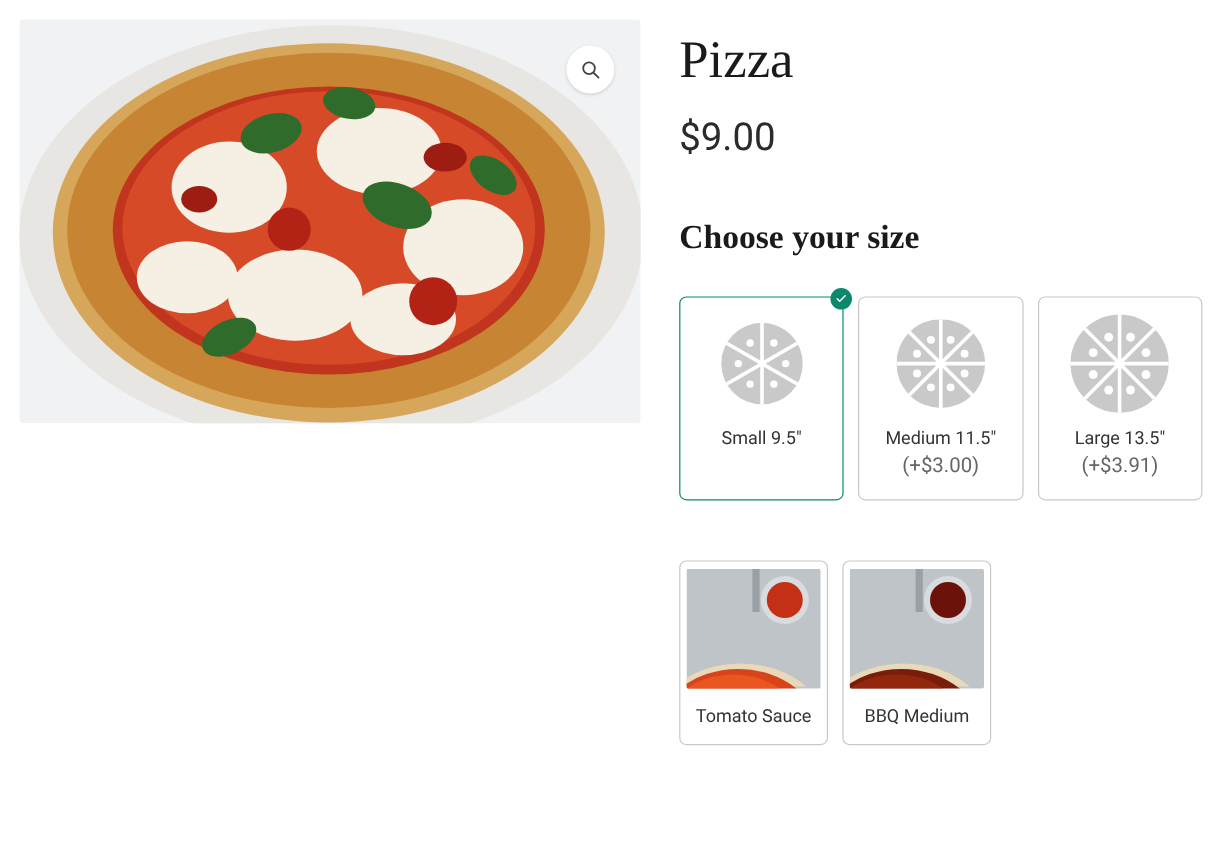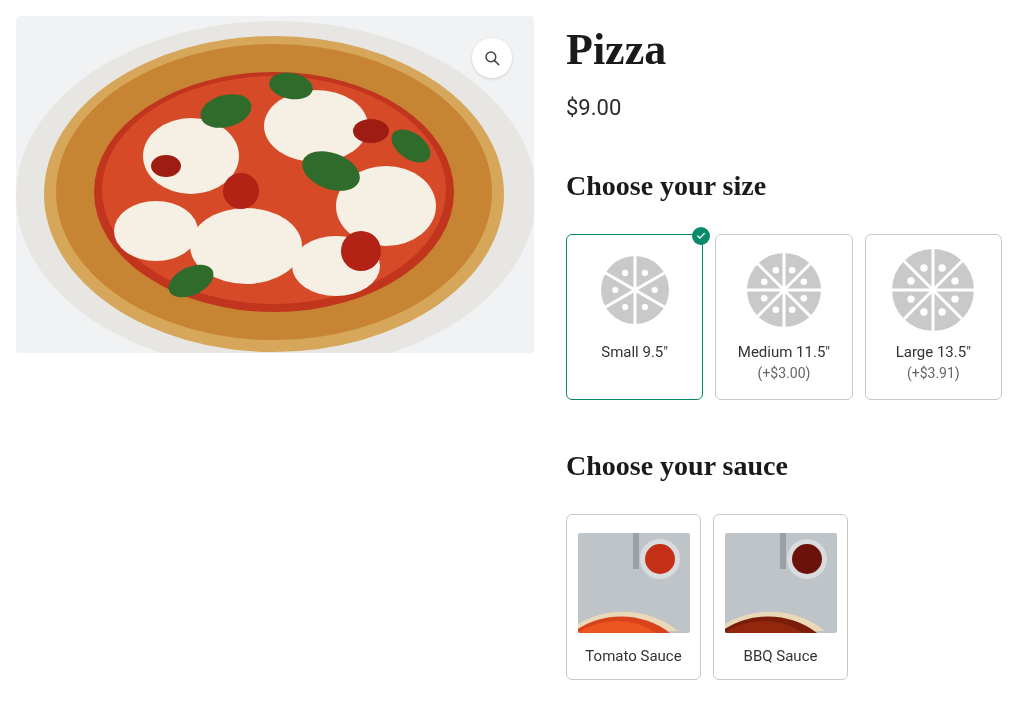--- a/index.html
+++ b/index.html
@@ -40,27 +40,27 @@
     align-items: center;
     justify-content: center;
     cursor: pointer;
     box-shadow: 0 1px 3px rgba(0,0,0,.15);
     padding: 0;
   }
   .zoom-btn svg { width: 18px; height: 18px; stroke: #444; }
   .details { flex: 1; min-width: 0; }
   .title {
     font-family: Georgia, "Times New Roman", serif;
-    font-weight: 700;
+    font-weight: 400;
     font-size: 44px;
     margin: 8px 0 20px 0;
     color: #1a1a1a;
   }
   .price {
-    font-size: 22px;
+    font-size: 32px;
     margin: 0 0 50px 0;
     color: #2b2b2b;
     font-weight: 400;
   }
   .section-heading {
     font-family: Georgia, "Times New Roman", serif;
     font-weight: 700;
     font-size: 28px;
     margin: 0 0 32px 0;
     color: #1a1a1a;
@@ -101,27 +101,27 @@
     justify-content: center;
   }
   .check-badge svg { width: 10px; height: 10px; stroke: #fff; }
   .option-icon { margin-bottom: 10px; display:flex; align-items:center; justify-content:center; height:78px; }
   .option-label {
     font-size: 15px;
     color: #333;
     margin-top: 4px;
   }
   .option-extra {
-    font-size: 14px;
+    font-size: 17px;
     color: #666;
     margin-top: 4px;
   }
   .sauce-card {
-    width: 135px;
-    padding: 18px 10px 14px 10px;
+    width: 124px;
+    padding: 6px 10px 14px 10px;
   }
   .sauce-thumb {
     width: 112px;
     height: 100px;
     margin-bottom: 10px;
     border-radius: 2px;
     overflow: hidden;
   }
 </style>
 </head>
@@ -240,21 +240,20 @@
               <circle cx="19.0" cy="50.1" r="3.7" fill="#fff"></circle>
               <circle cx="19.0" cy="31.9" r="3.7" fill="#fff"></circle>
               <circle cx="31.9" cy="19.0" r="3.7" fill="#fff"></circle>
   </svg>
           </div>
           <div class="option-label">Large 13.5"</div>
           <div class="option-extra">(+$3.91)</div>
         </div>
       </div>
 
-    <h2 class="section-heading">Choose your sauce</h2>
     <div class="option-row" id="sauce-options">
         <div class="option-card sauce-card">
     <div class="sauce-thumb"><svg width="112" height="100" viewBox="0 0 112 100">
     <rect width="112" height="100" fill="#bfc4c8"></rect>
     <rect x="55" y="0" width="6" height="36" fill="#9aa0a5"></rect>
     <circle cx="82" cy="26" r="20" fill="#d9dcdf"></circle>
     <circle cx="82" cy="26" r="15" fill="#c33015"></circle>
     <path d="M -10 98 A 80 70 0 0 1 100 98 Z" fill="#e9d9b8"></path>
     <path d="M -6 100 A 72 62 0 0 1 92 100 Z" fill="#d8431c"></path>
     <path d="M 0 100 A 60 50 0 0 1 78 100 Z" fill="#ef5a22" opacity="0.8"></path>
@@ -264,17 +263,17 @@
         <div class="option-card sauce-card">
     <div class="sauce-thumb"><svg width="112" height="100" viewBox="0 0 112 100">
     <rect width="112" height="100" fill="#bfc4c8"></rect>
     <rect x="55" y="0" width="6" height="36" fill="#9aa0a5"></rect>
     <circle cx="82" cy="26" r="20" fill="#d9dcdf"></circle>
     <circle cx="82" cy="26" r="15" fill="#6b130a"></circle>
     <path d="M -10 98 A 80 70 0 0 1 100 98 Z" fill="#e9d9b8"></path>
     <path d="M -6 100 A 72 62 0 0 1 92 100 Z" fill="#7a1c0a"></path>
     <path d="M 0 100 A 60 50 0 0 1 78 100 Z" fill="#9a2a0e" opacity="0.8"></path>
   </svg></div>
-    <div class="option-label">BBQ Sauce</div>
+    <div class="option-label">BBQ Medium</div>
   </div>
       </div>
   </div>
 </div>
 
 </body></html>

